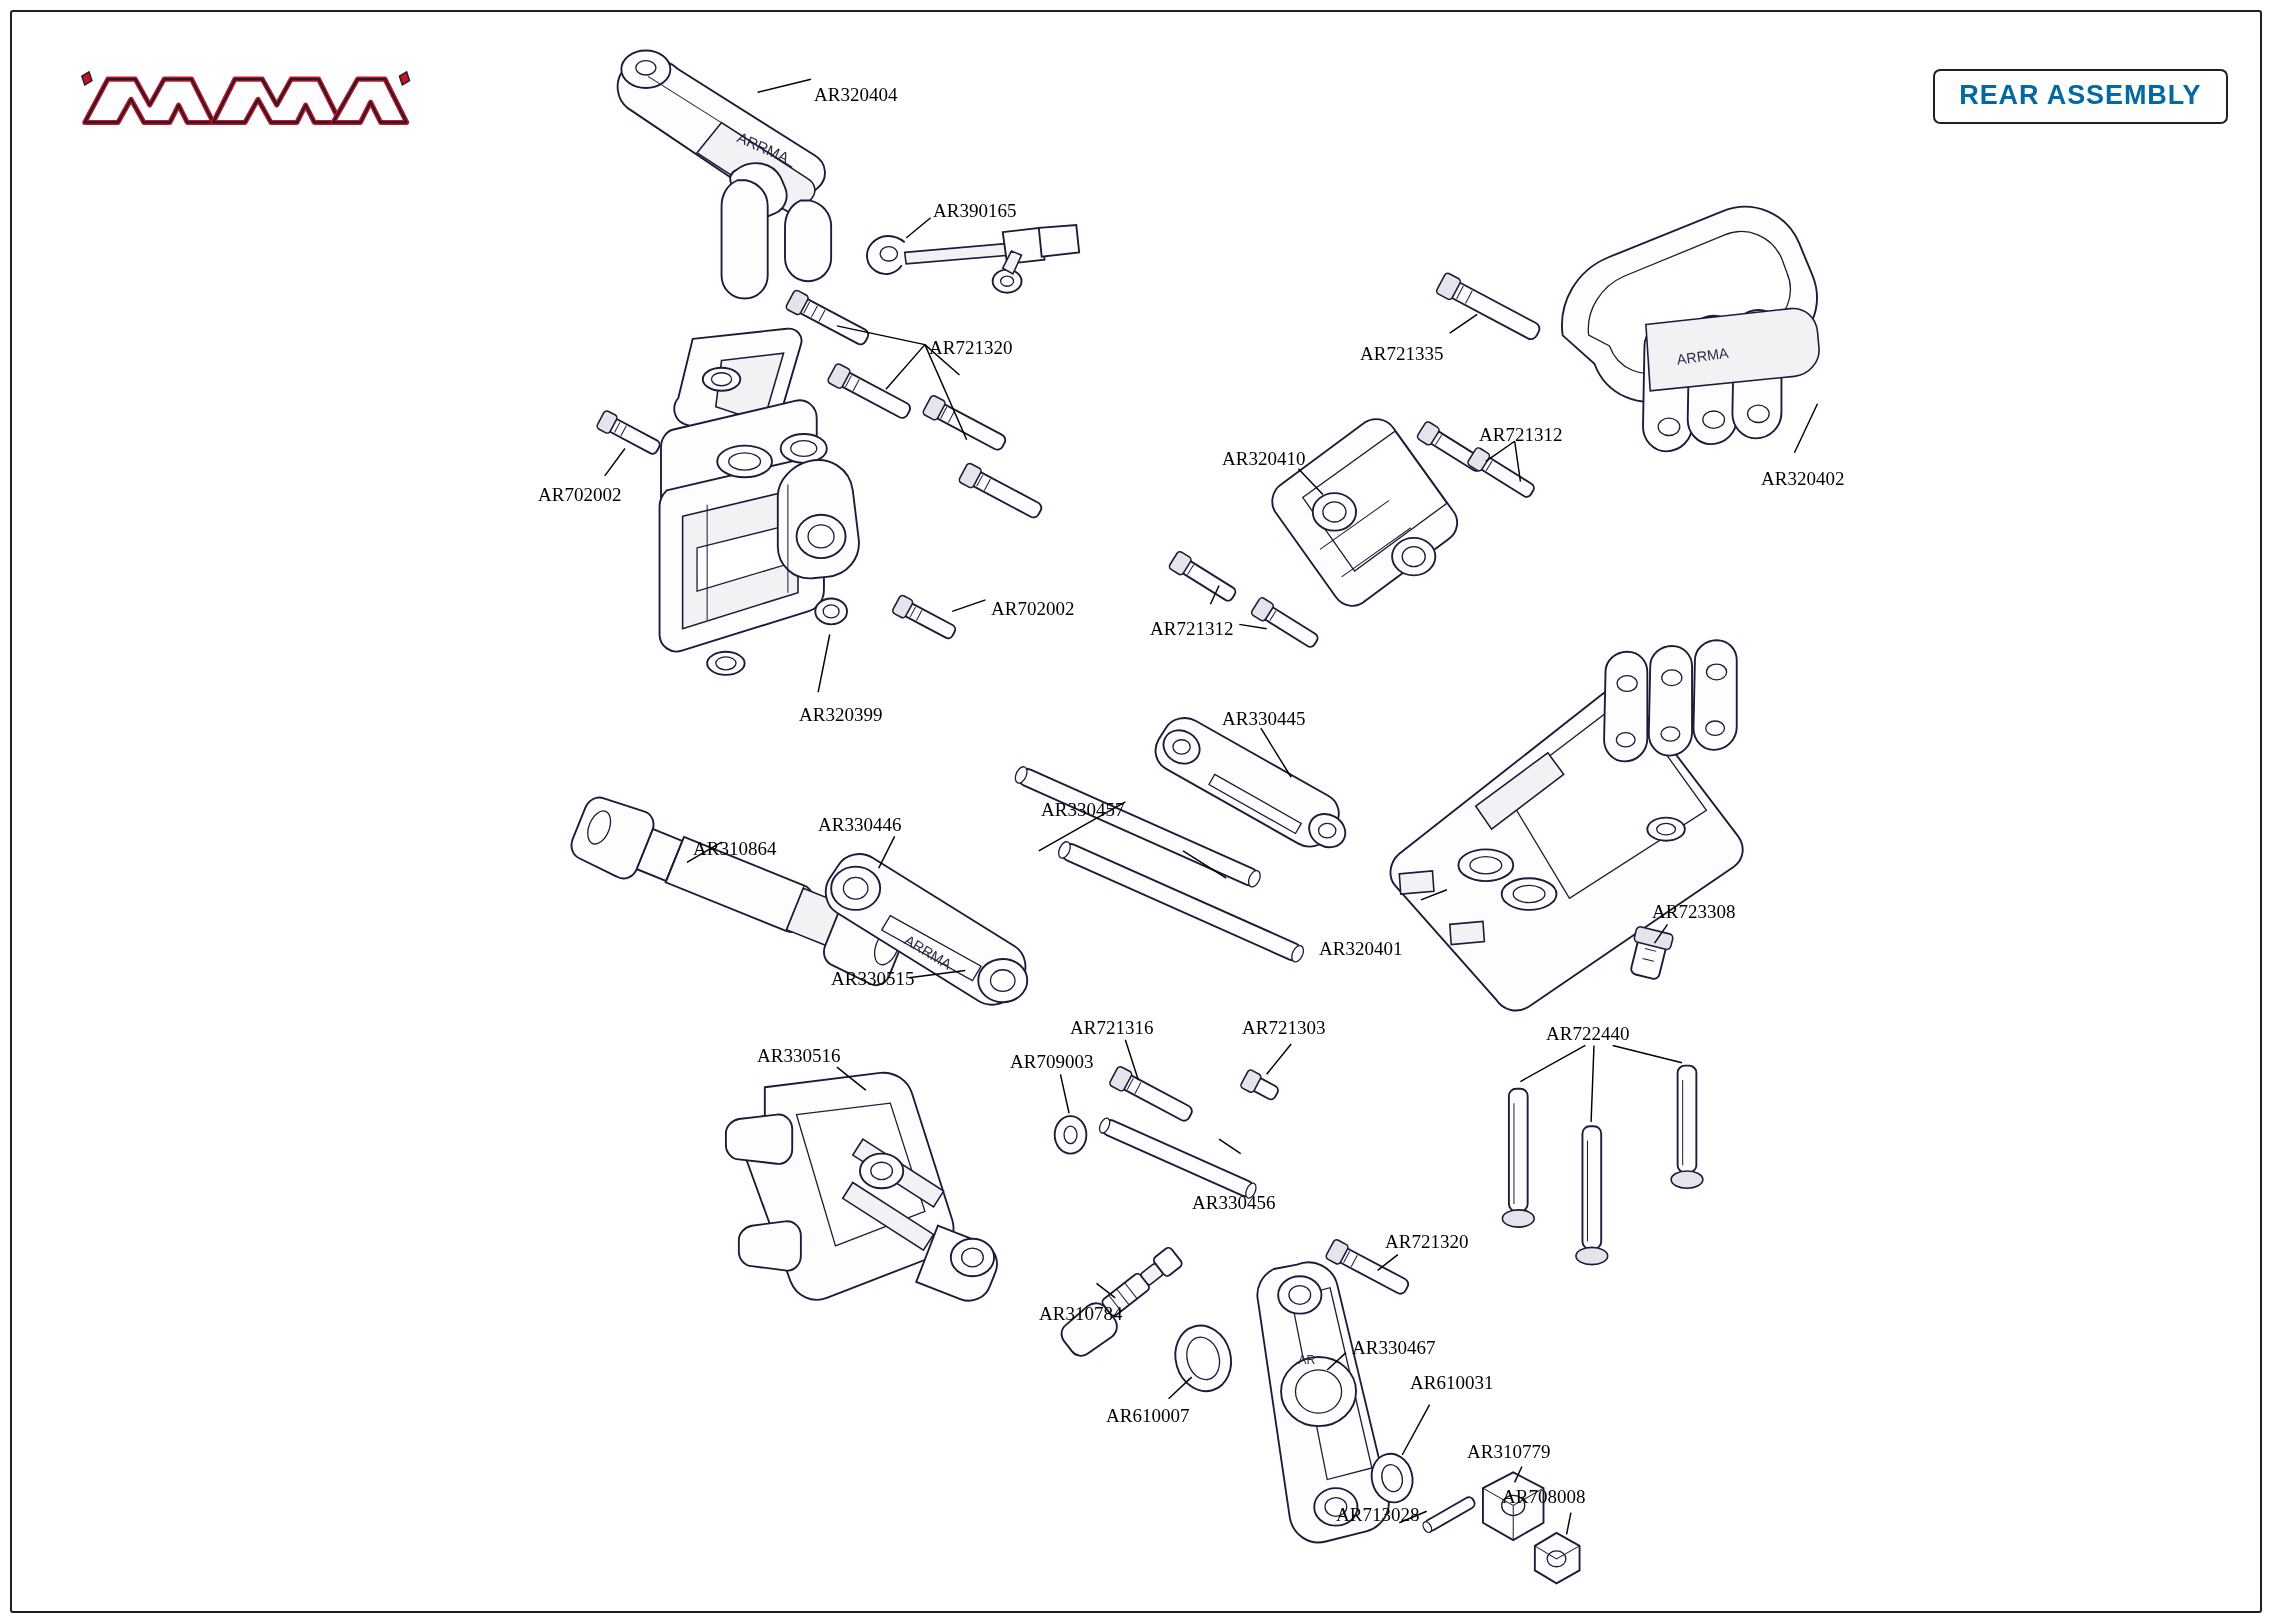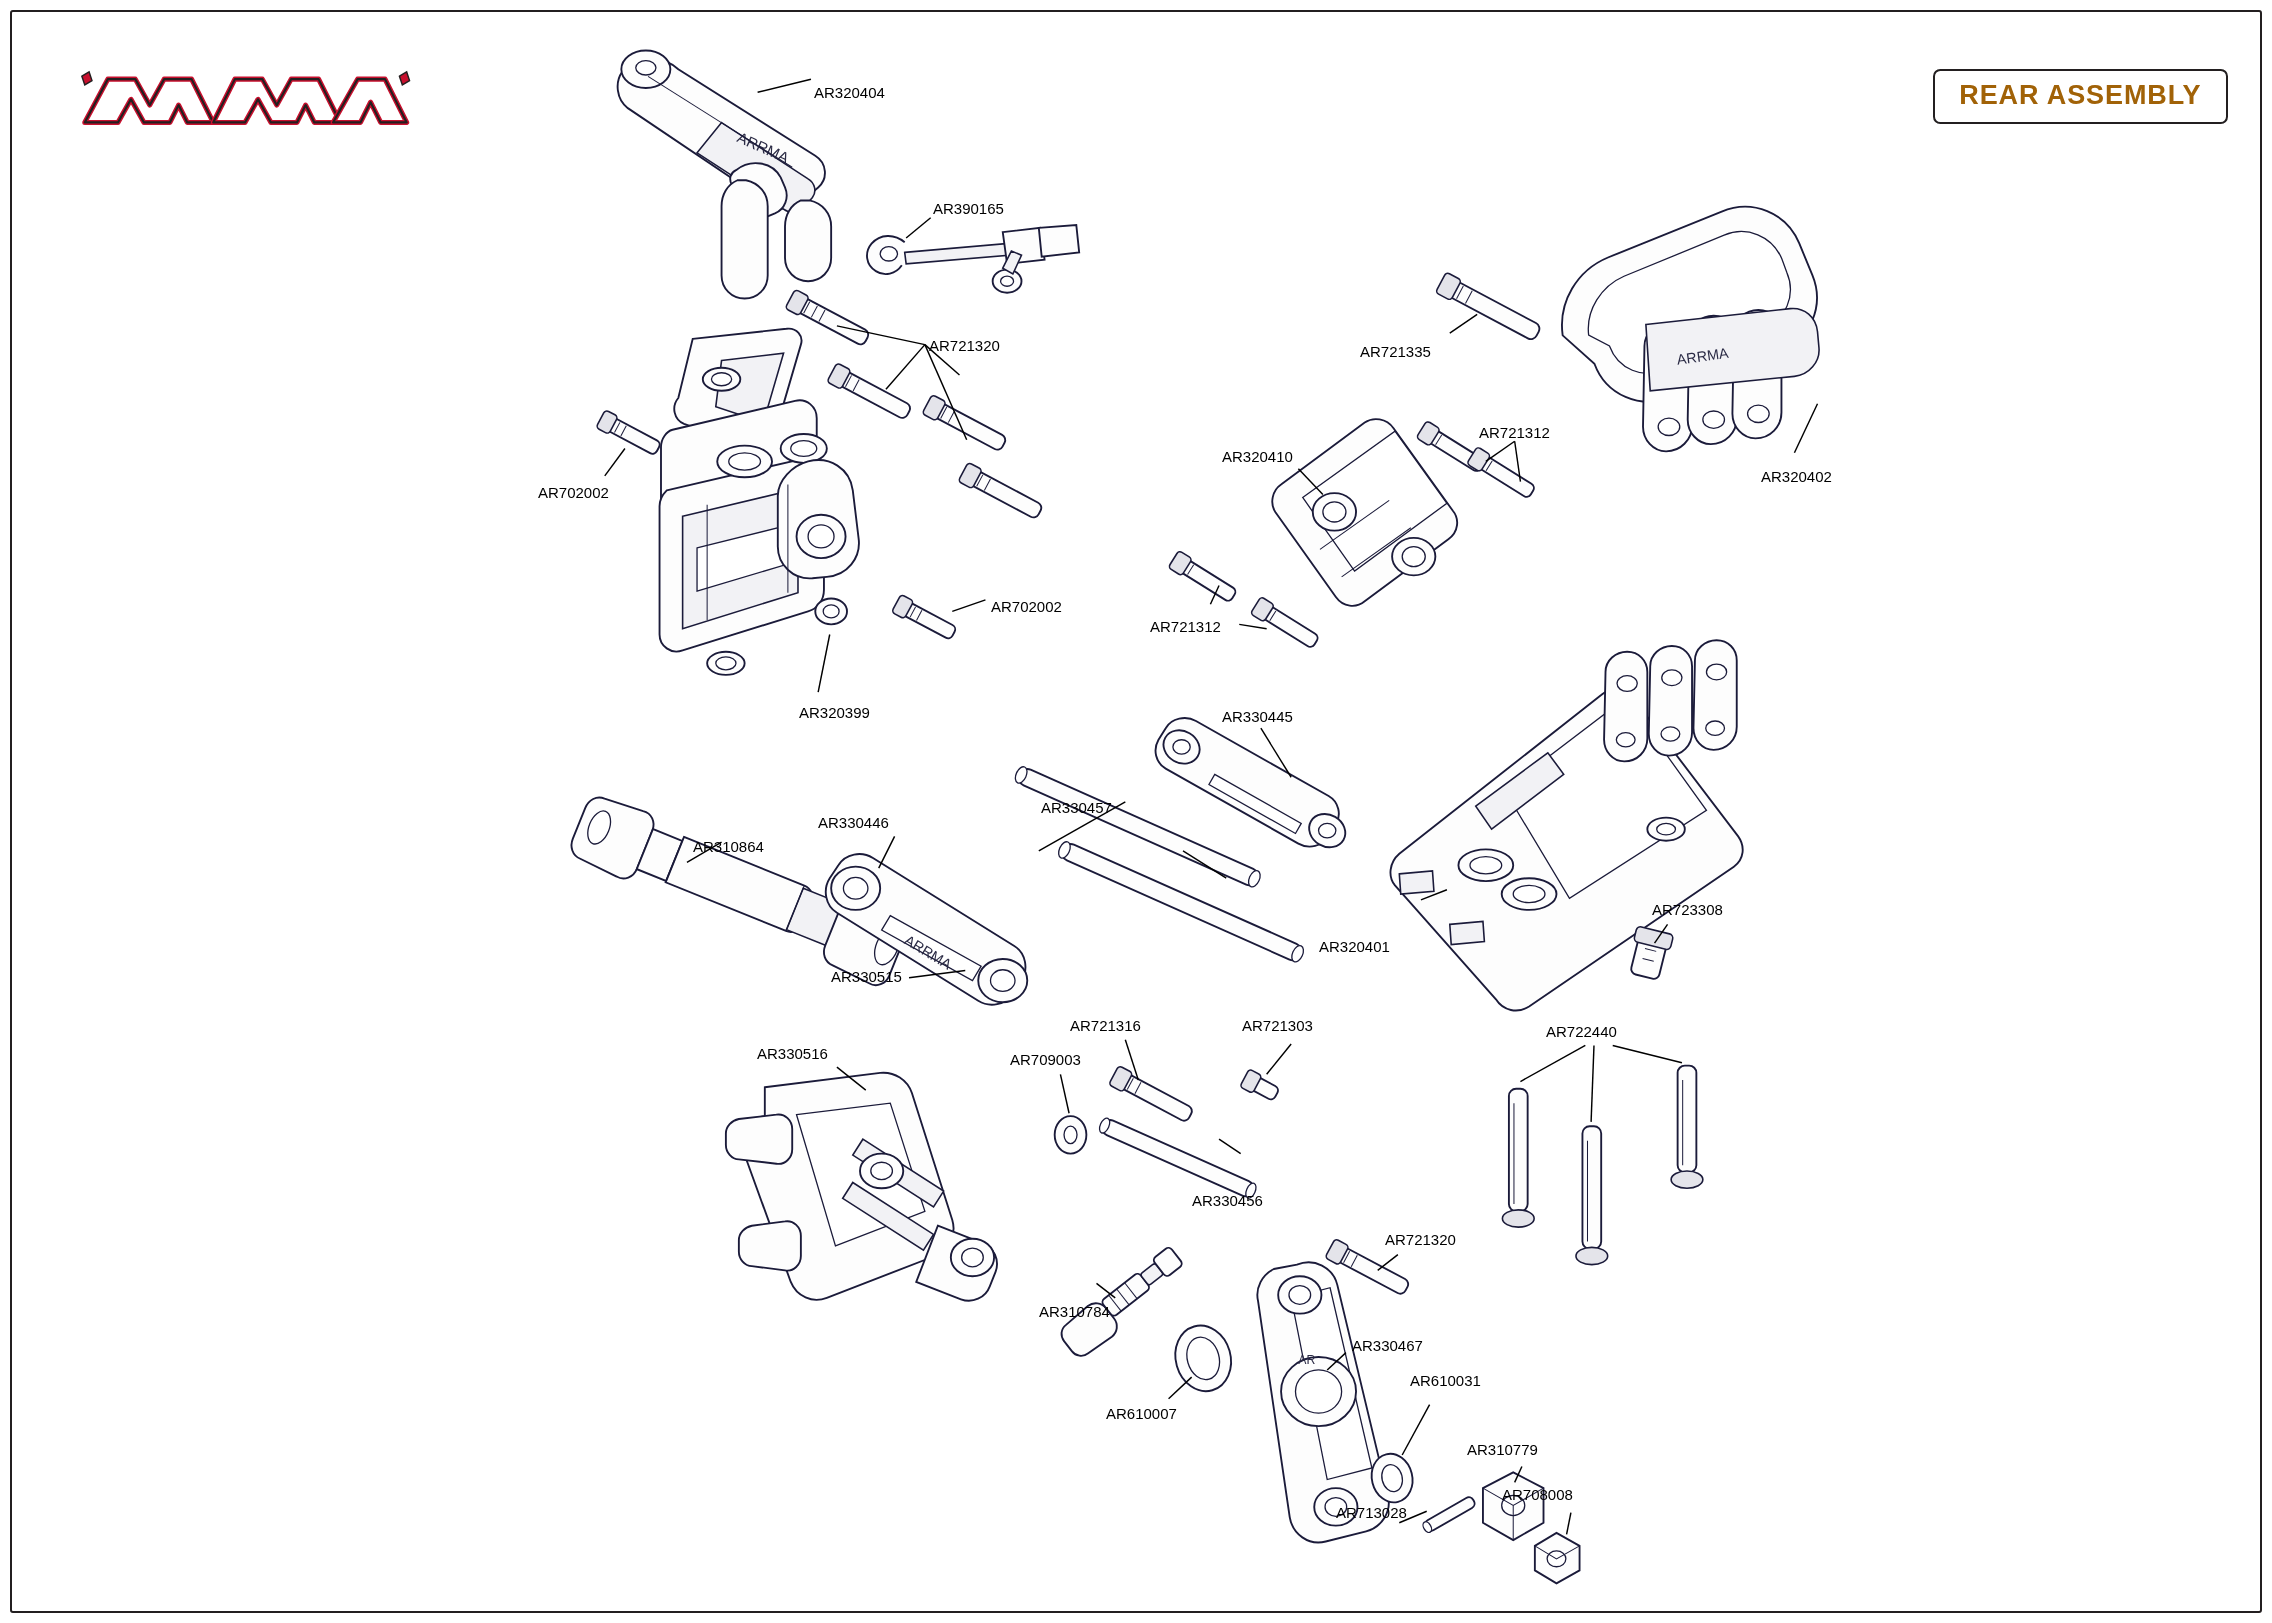--- a/index.html
+++ b/index.html
@@ -39,43 +39,44 @@
   #title-badge {
     position: absolute;
     right: 45px;
     top: 69px;
     border: 2.2px solid #231f20;
     border-radius: 7.2px;
     padding: 9.4px 24.5px 10.8px 24.5px;
     font-size: 27px;
     font-weight: bold;
     letter-spacing: 0.9px;
-    color: #a16207;
+    color: #0369a1;
     background: #fff;
   }
   
   #footer-badge {
     position: absolute;
     left: 85px;
     bottom: 45px;
     border: 1.4px solid #231f20;
     background: #ffffff;
     padding: 7.2px 13px;
     font-size: 18px;
     font-weight: bold;
     color: #000;
     white-space: nowrap;
   }
   
   .part-label {
     position: absolute;
-    font-size: 15px;
+    font-size: 19px;
     color: #000;
     white-space: nowrap;
     line-height: 1;
+    font-family: Liberation Serif, serif;
   }
   
   #art {
     position: absolute;
     left: 0;
     top: 0;
     width: 2273px;
     height: 1623px;
     pointer-events: none;
   }

